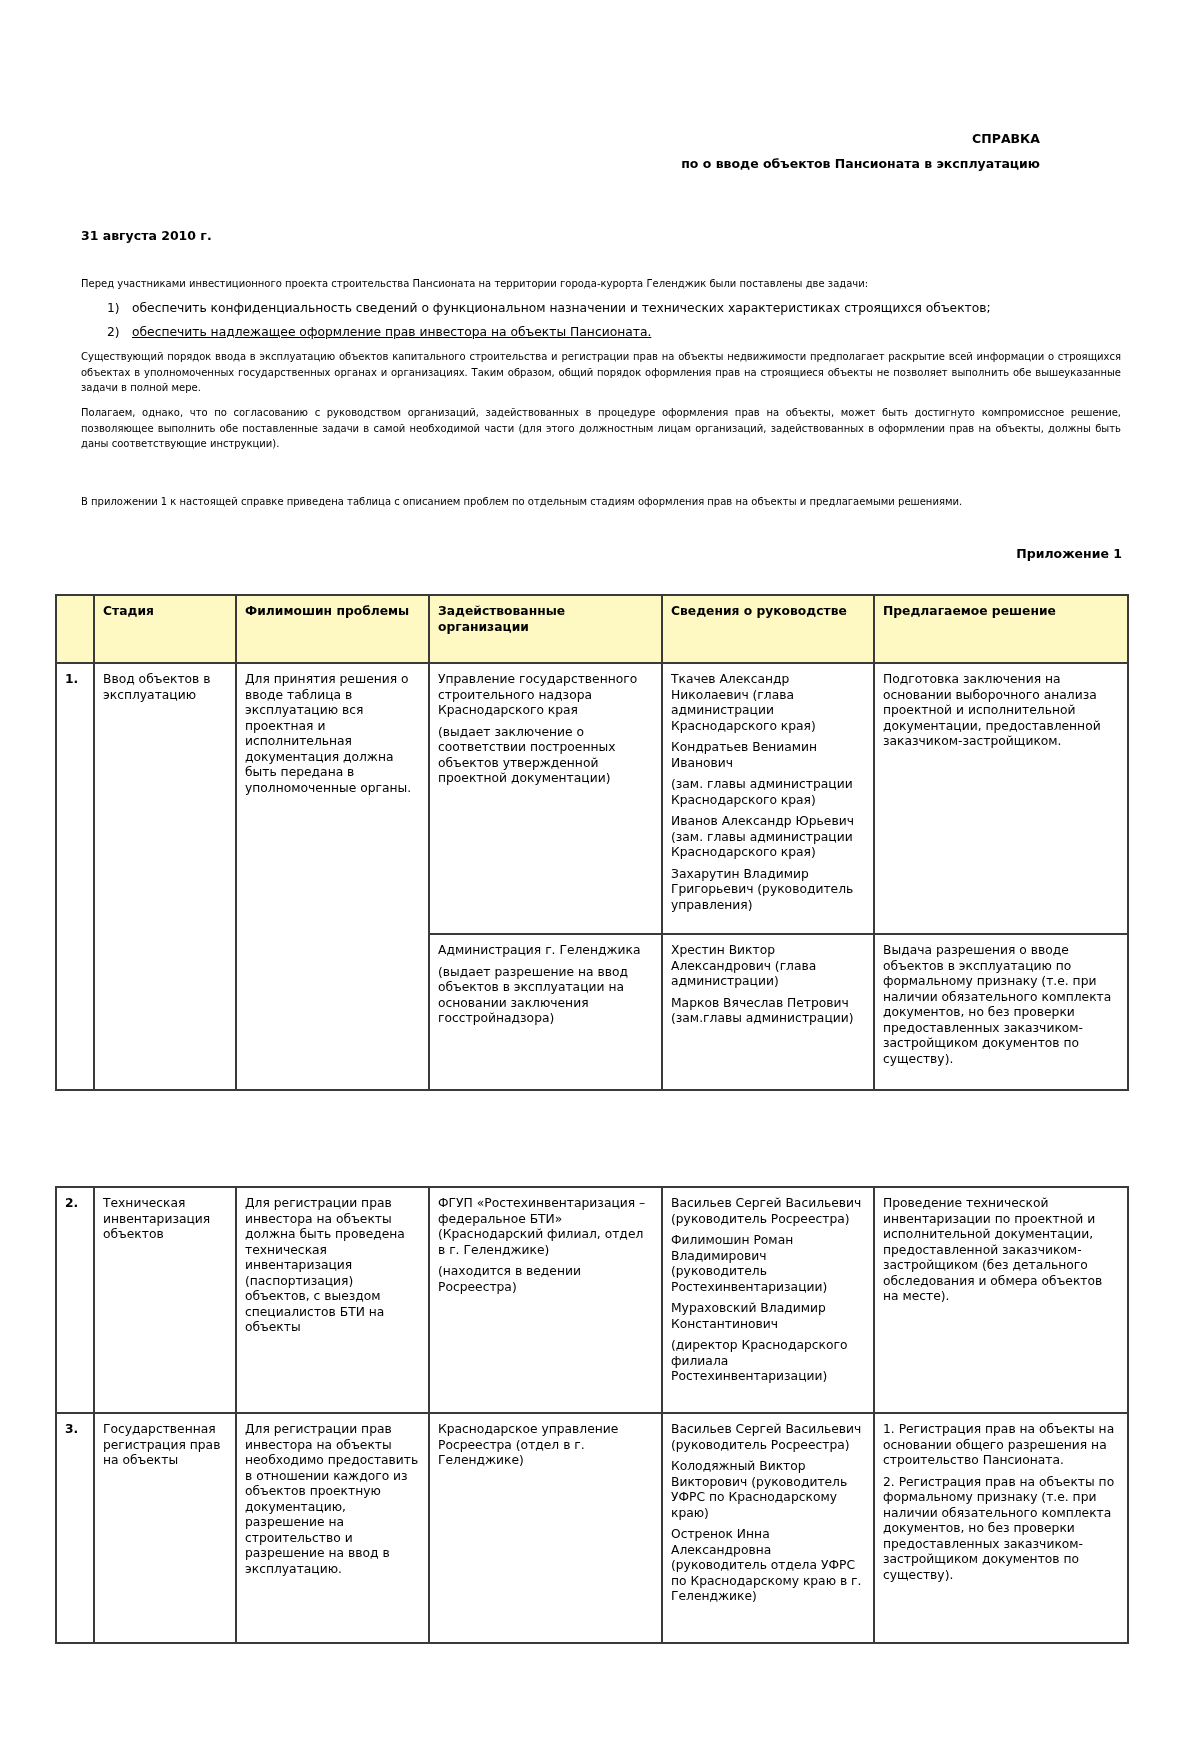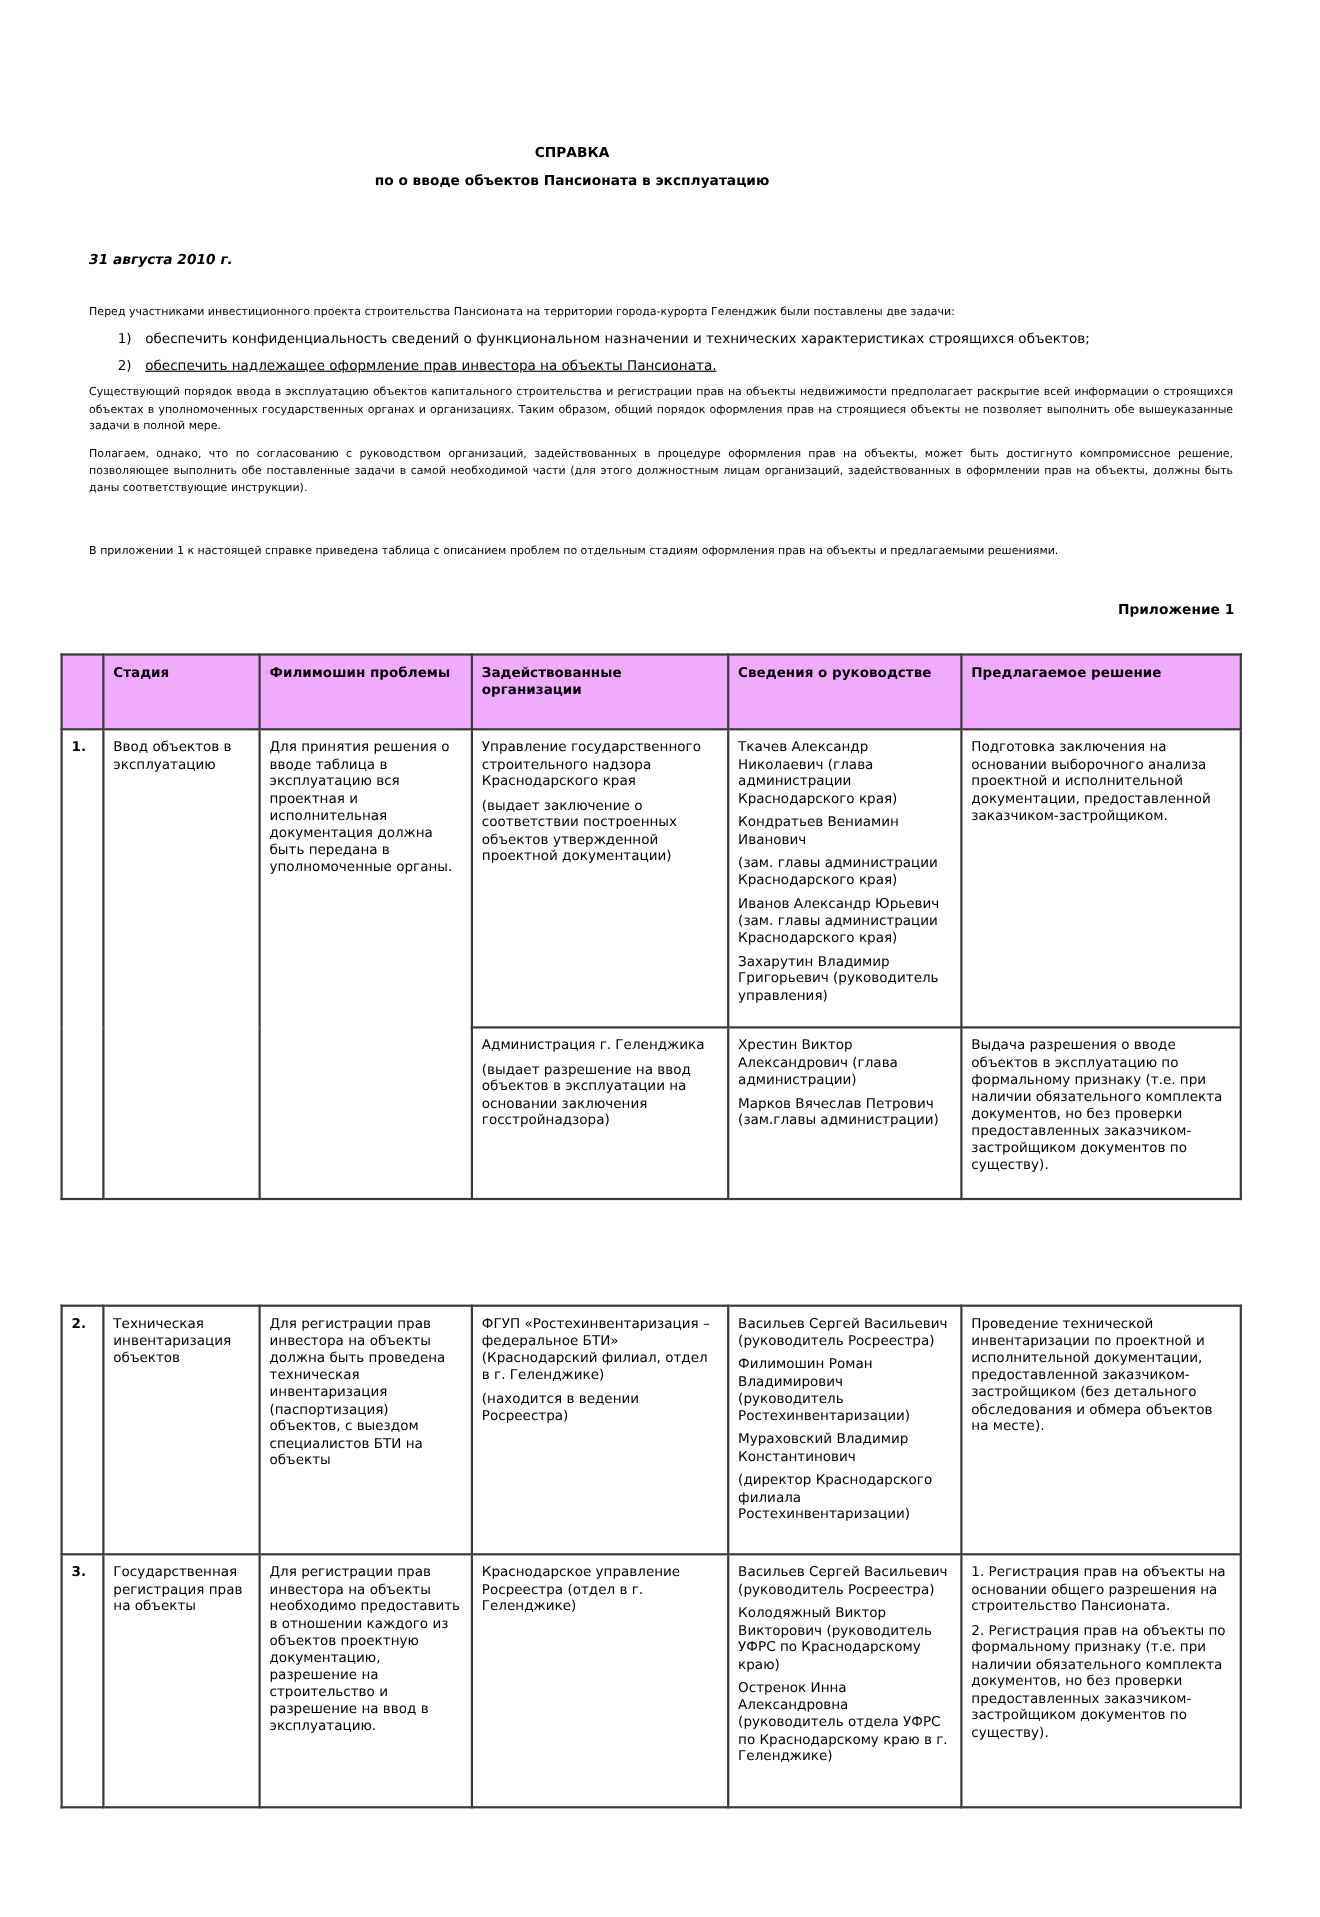--- a/index.html
+++ b/index.html
@@ -1,26 +1,26 @@
 <!DOCTYPE html>
 <html><head>
   <meta charset="utf-8">
   <style>
     html, body { margin: 0; padding: 0; background: #ffffff; }
     body { width: 1200px; height: 1743px; position: relative; font-family: "DejaVu Sans", sans-serif; color: #000; }
     .page { position: absolute; left: 0; top: 0; width: 1200px; height: 1743px; }
-    .title { position: absolute; left: 0; width: 1040px; text-align: center; font-weight: bold; font-size: 12.5px; }
-    .date { position: absolute; left: 81px; top: 228px; font-weight: bold; font-size: 12.5px; font-style: italic; }
+    .title { position: absolute; left: 0; width: 1040px; text-align: right; font-weight: bold; font-size: 12.5px; }
+    .date { position: absolute; left: 81px; top: 228px; font-weight: bold; font-size: 12.5px; }
     .para { position: absolute; left: 81px; width: 1040px; font-size: 10px; line-height: 15.5px; text-align: justify; }
     .list-item { position: absolute; left: 107px; font-size: 12.3px; line-height: 15.5px; }
     .list-item .num { display: inline-block; width: 25px; }
     .appendix { position: absolute; right: 78px; top: 546px; font-weight: bold; font-size: 12.5px; }
     table.grid { position: absolute; left: 55px; border-collapse: collapse; table-layout: fixed; font-size: 12.3px; line-height: 15.5px; }
     table.grid td, table.grid th { border: 2px solid #3a3a3a; vertical-align: top; padding: 8px 8px; text-align: left; }
-    table.grid th { background: #f0abfc; font-weight: bold; }
+    table.grid th { background: #fef9c3; font-weight: bold; }
     table.grid td p { margin: 0 0 6px 0; }
     table.grid td p:last-child { margin-bottom: 0; }
     .num-cell { font-weight: bold; }
   </style>
 </head>
 <body>
 
 <div class="page">
 
   <div class="title" style="top:131px;">СПРАВКА</div>

